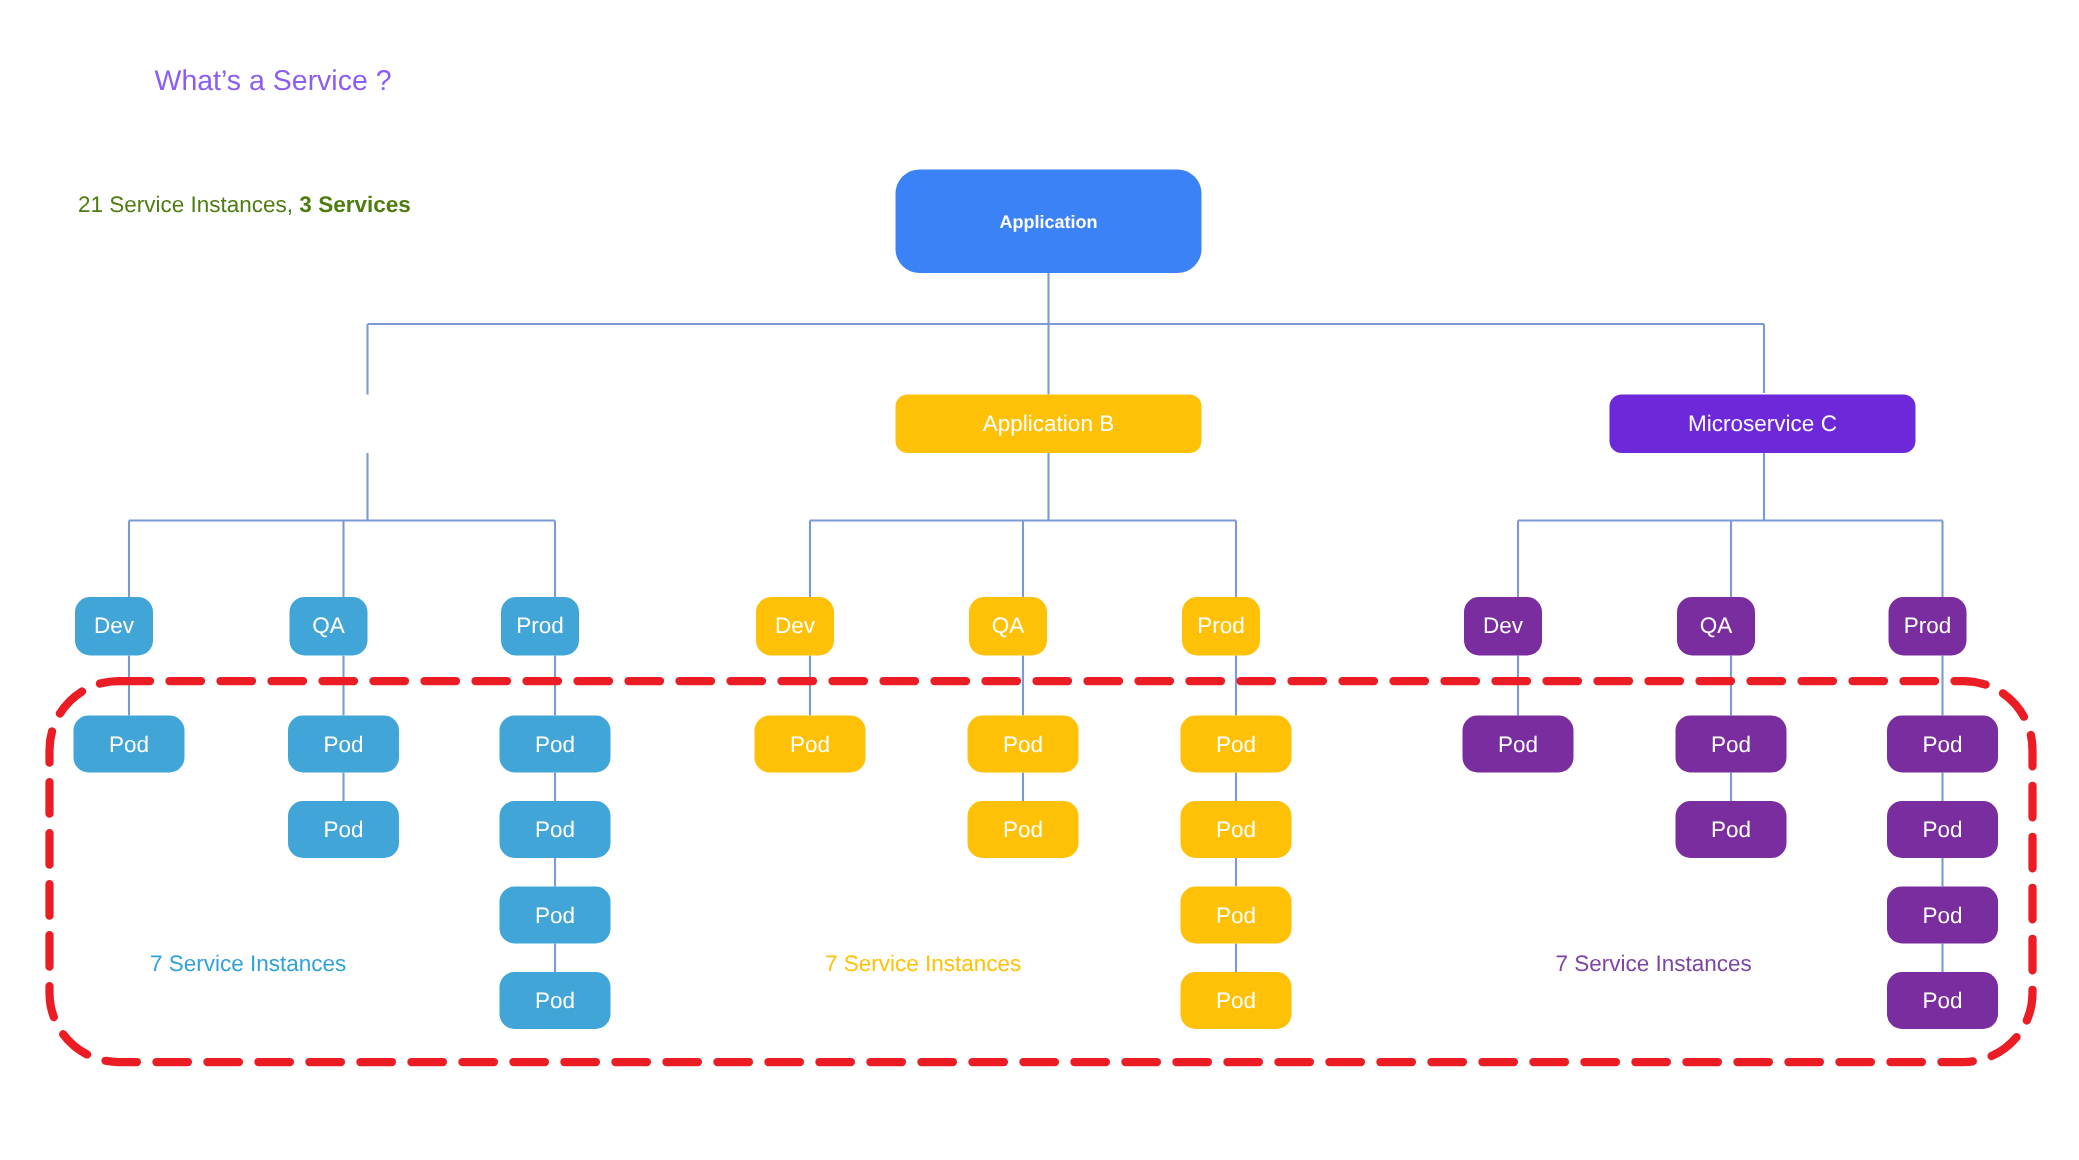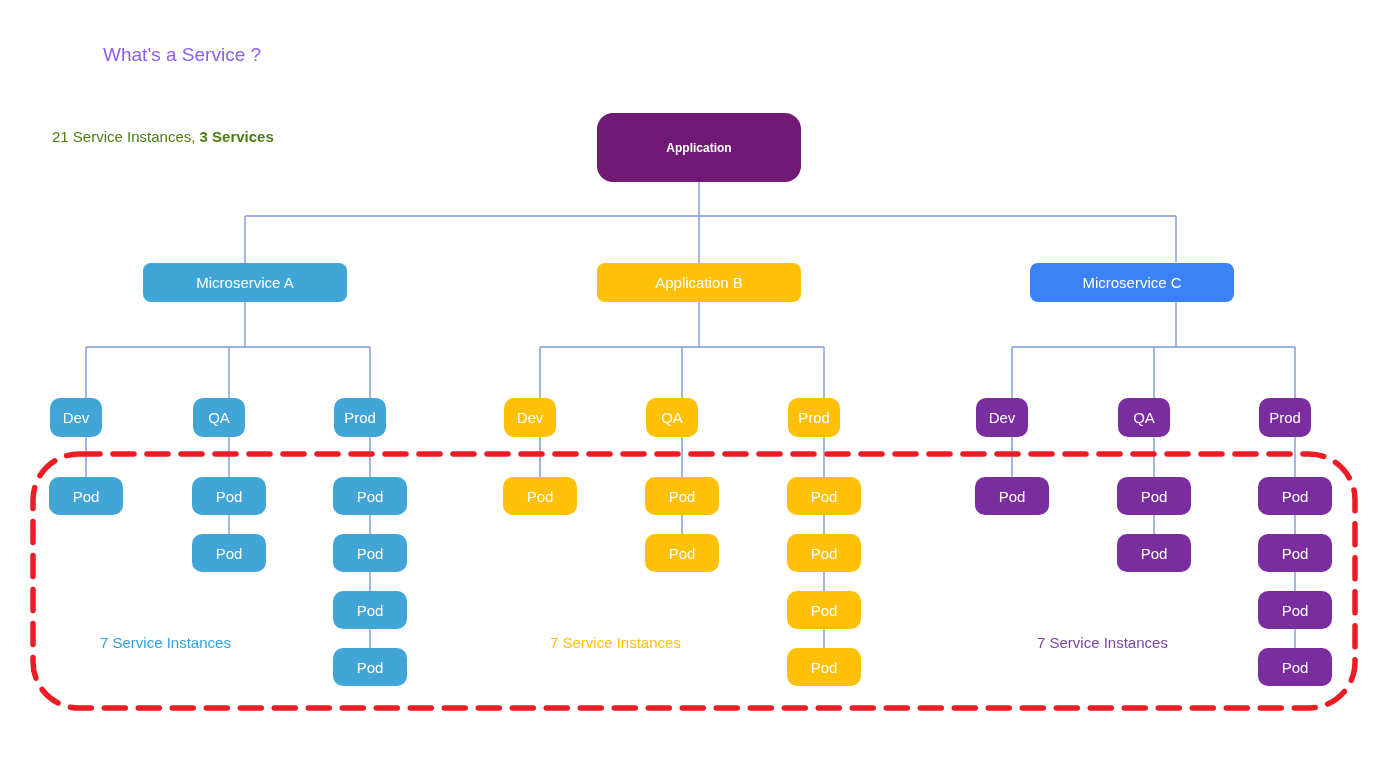--- a/index.html
+++ b/index.html
@@ -76,25 +76,24 @@
 
     <rect x="33" y="454" width="1322" height="254" rx="46" fill="none" stroke-width="5.5" stroke-dasharray="21 13" stroke-linecap="round" style="stroke: rgb(236, 28, 36);"></rect>
   </svg>
 
   <div class="title" style="color: #8b5cf6;">What’s a Service ?</div>
 
   <div class="summary" style="color: #4d7c0f;">
     <span>21 Service Instances, </span><span class="b">3 Services</span>
   </div>
 
-  <div class="box app" style="background-color: #701a75;">Application</div>
+  <div class="box app" style="background-color: #3b82f6;">Application</div>
 
-  <div class="box ms" style="left: 143px; background-color: rgb(65, 165, 216);">Microservice A</div>
   <div class="box ms" style="left: 597px; background-color: rgb(255, 193, 7);">Application B</div>
-  <div class="box ms" style="left: 1030px; background-color: #3b82f6;">Microservice C</div>
+  <div class="box ms" style="left: 1073px; background-color: #6d28d9;">Microservice C</div>
 
   <div class="box env" style="left: 50px; background-color: rgb(65, 165, 216);">Dev</div>
   <div class="box env" style="left: 193px; background-color: rgb(65, 165, 216);">QA</div>
   <div class="box env" style="left: 334px; background-color: rgb(65, 165, 216);">Prod</div>
 
   <div class="box env" style="left: 504px; background-color: rgb(255, 193, 7);">Dev</div>
   <div class="box env" style="left: 646px; background-color: rgb(255, 193, 7);">QA</div>
   <div class="box env" style="left: 788px; background-color: rgb(255, 193, 7);">Prod</div>
 
   <div class="box env" style="left: 976px; background-color: rgb(122, 45, 158);">Dev</div>

